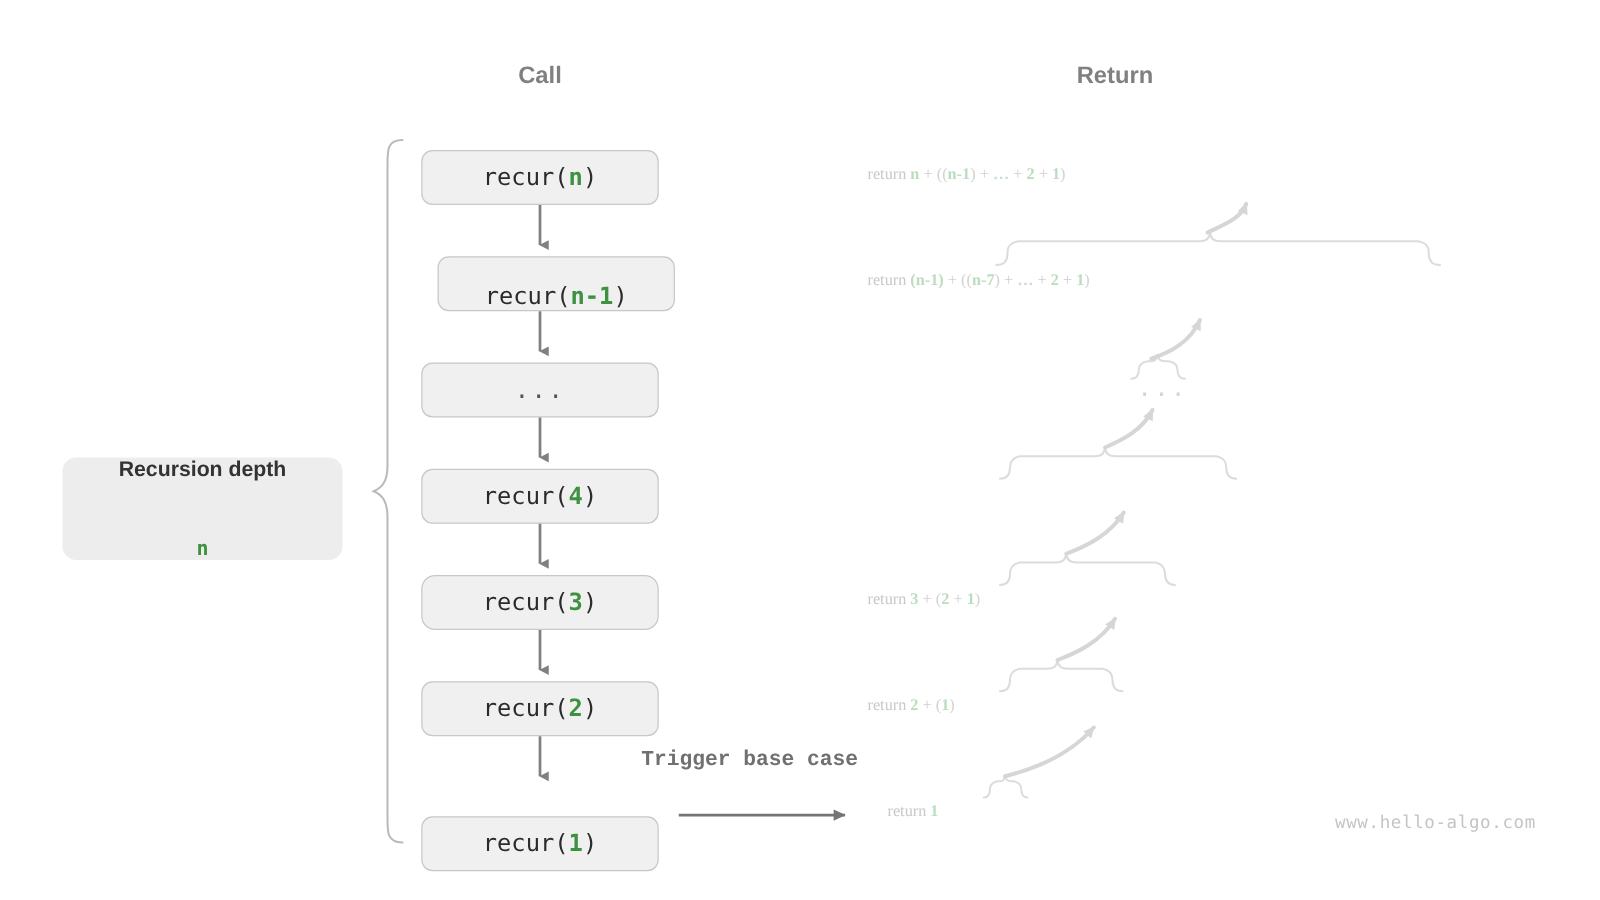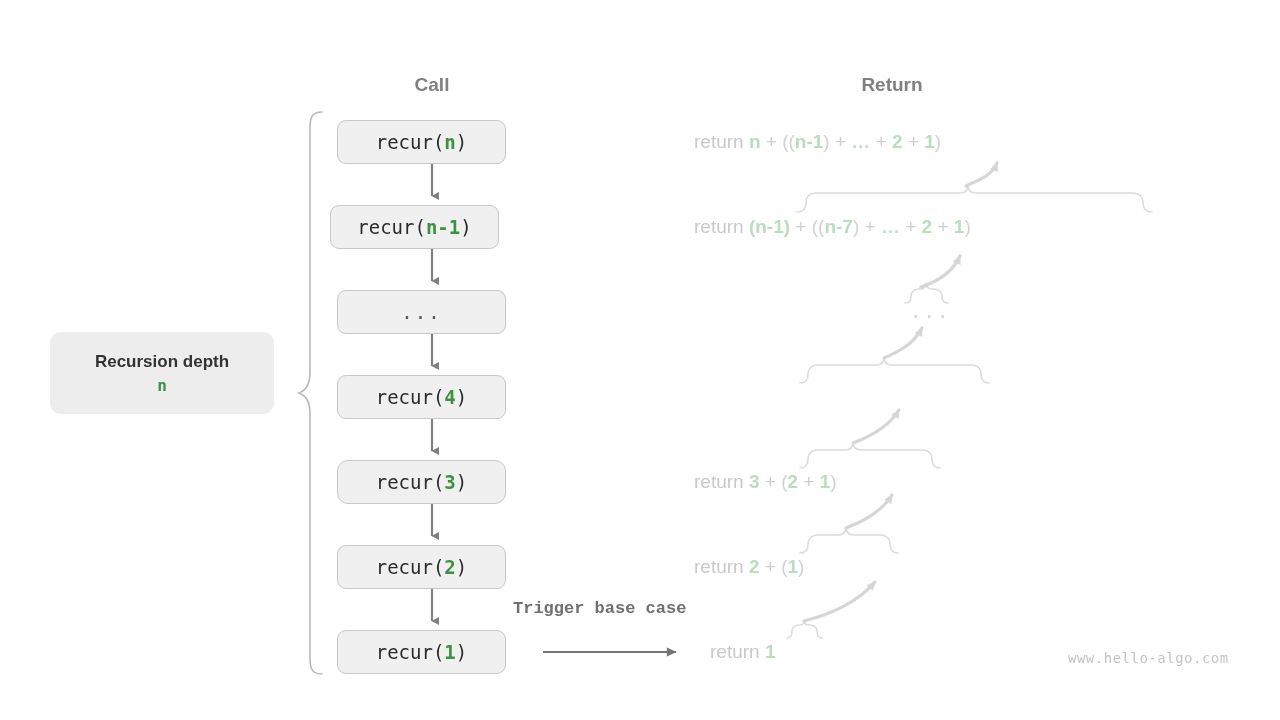--- a/index.html
+++ b/index.html
@@ -23,26 +23,25 @@
   .abs { position: absolute; }
 
   
   .col-header {
     font-family: "Liberation Sans", sans-serif;
     font-size: 19px;
     font-weight: bold;
     color: #808080;
     text-align: center;
     white-space: nowrap;
-    margin-top: 24px;
   }
 
   
   .call-box {
-    width: 169px;
+    width: 190px;
     height: 44px;
     box-sizing: border-box;
     background: #f0f0f0;
     border: 1.6px solid #c8c8c8;
     border-radius: 9px;
     display: flex;
     align-items: center;
     justify-content: center;
     font-family: "DejaVu Sans Mono", monospace;
     font-size: 19px;
@@ -75,22 +74,22 @@
   }
   .depth-box .t2 {
     font-family: "DejaVu Sans Mono", monospace;
     font-size: 16px;
     font-weight: bold;
     color: #3f9142;
   }
 
   
   .ret-row {
-    font-family: Liberation Sans, sans-serif;
-    font-size: 19px;
+    font-family: Liberation Serif, serif;
+    font-size: 13px;
     white-space: nowrap;
     color: #c9c9c9;
     letter-spacing: 0px;
   }
   .ret-row .kw   { color: #c9c9c9; }
   .ret-row .num  { color: #bcdcbe; font-weight: bold; }
   .ret-row .op   { color: #cfcfcf; }
   .ret-row .par  { color: #d2d2d2; }
   .ret-row .ell  { color: #c6ddd3; font-weight: bold; letter-spacing: 0px; }
   .ret-dots {
@@ -122,54 +121,54 @@
   svg { overflow: visible; }
 </style>
 </head>
 <body>
 
 <div id="stage">
 
   <div class="abs col-header" style="left:330px; top:50px; width:204px;">Call</div>
   <div class="abs col-header" style="left:790px; top:50px; width:204px;">Return</div>
 
-  <div class="abs depth-box" style="left:50px; top:332px;">
+  <div class="abs depth-box" style="left:50px; top:366px;justify-content:space-between;">
     <div class="t1">Recursion depth</div>
     <div class="t2">n</div>
   </div>
 
   <svg class="abs" style="left:296px; top:110px;" width="40" height="566">
     <path d="M 26 2
              C 14 2, 14 10, 14 20
              L 14 262
              C 14 275, 10 280, 3 283
              C 10 286, 14 291, 14 304
              L 14 546
              C 14 556, 14 564, 26 564" fill="none" stroke="#b9b9b9" stroke-width="1.6" stroke-linecap="round"></path>
   </svg>
 
   <div class="abs call-box" style="left:337px; top:120px;">
     <span>recur(<span class="arg">n</span>)</span>
   </div>
-  <div class="abs call-box" style="left:330px; top:205px;">
+  <div class="abs call-box" style="left:350px; top:205px;align-items:flex-end;">
     <span>recur(<span class="arg">n-1</span>)</span>
   </div>
   <div class="abs call-box dots" style="left:337px; top:290px;">
     <span>...</span>
   </div>
   <div class="abs call-box" style="left:337px; top:375px;">
     <span>recur(<span class="arg">4</span>)</span>
   </div>
   <div class="abs call-box" style="left:337px; top:460px;border-radius:11px;">
     <span>recur(<span class="arg">3</span>)</span>
   </div>
   <div class="abs call-box" style="left:337px; top:545px;">
     <span>recur(<span class="arg">2</span>)</span>
   </div>
-  <div class="abs call-box" style="left:337px; top:630px;align-items:center;">
+  <div class="abs call-box" style="left:337px; top:653px;align-items:center;">
     <span>recur(<span class="arg">1</span>)</span>
   </div>
 
   <svg class="abs" style="left:0; top:0;" width="1280" height="720">
     <defs>
       <marker id="ah-down" markerWidth="9" markerHeight="9" refX="4.5" refY="7.6" orient="auto" markerUnits="userSpaceOnUse">
         <path d="M 0.6 0.6 L 4.5 8.2 L 8.4 0.6 Z" fill="#808080"></path>
       </marker>
       <marker id="ah-right" markerWidth="11" markerHeight="10" refX="9.6" refY="5" orient="auto" markerUnits="userSpaceOnUse">
         <path d="M 0.5 0.5 L 10.2 5 L 0.5 9.5 Z" fill="#757575"></path>

